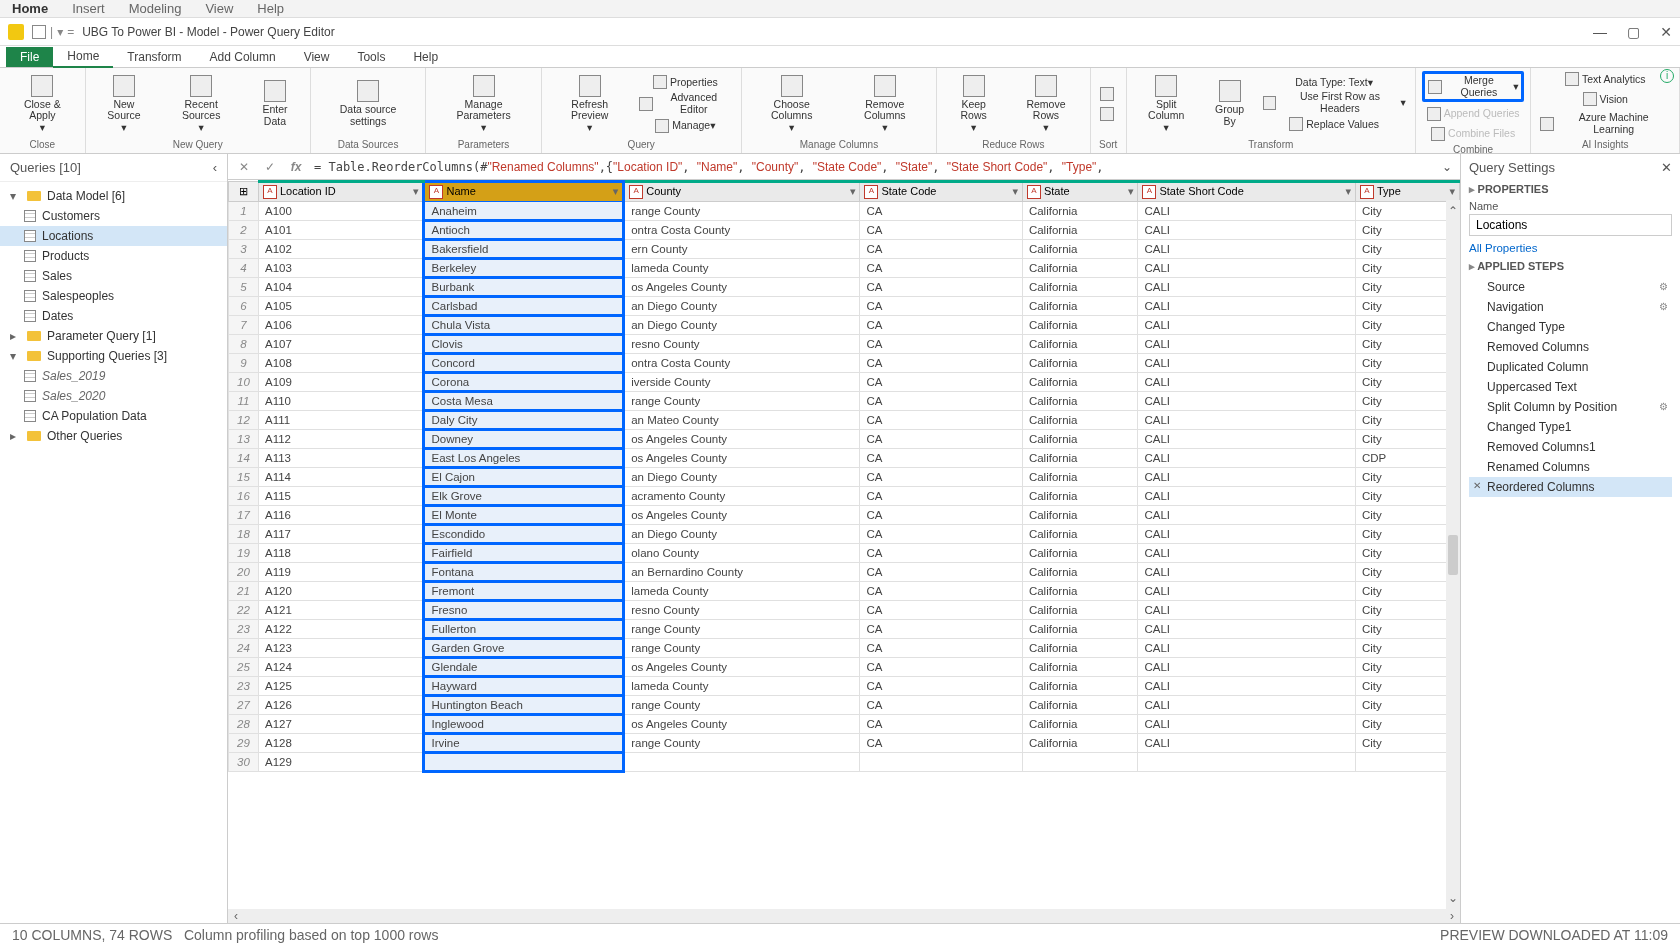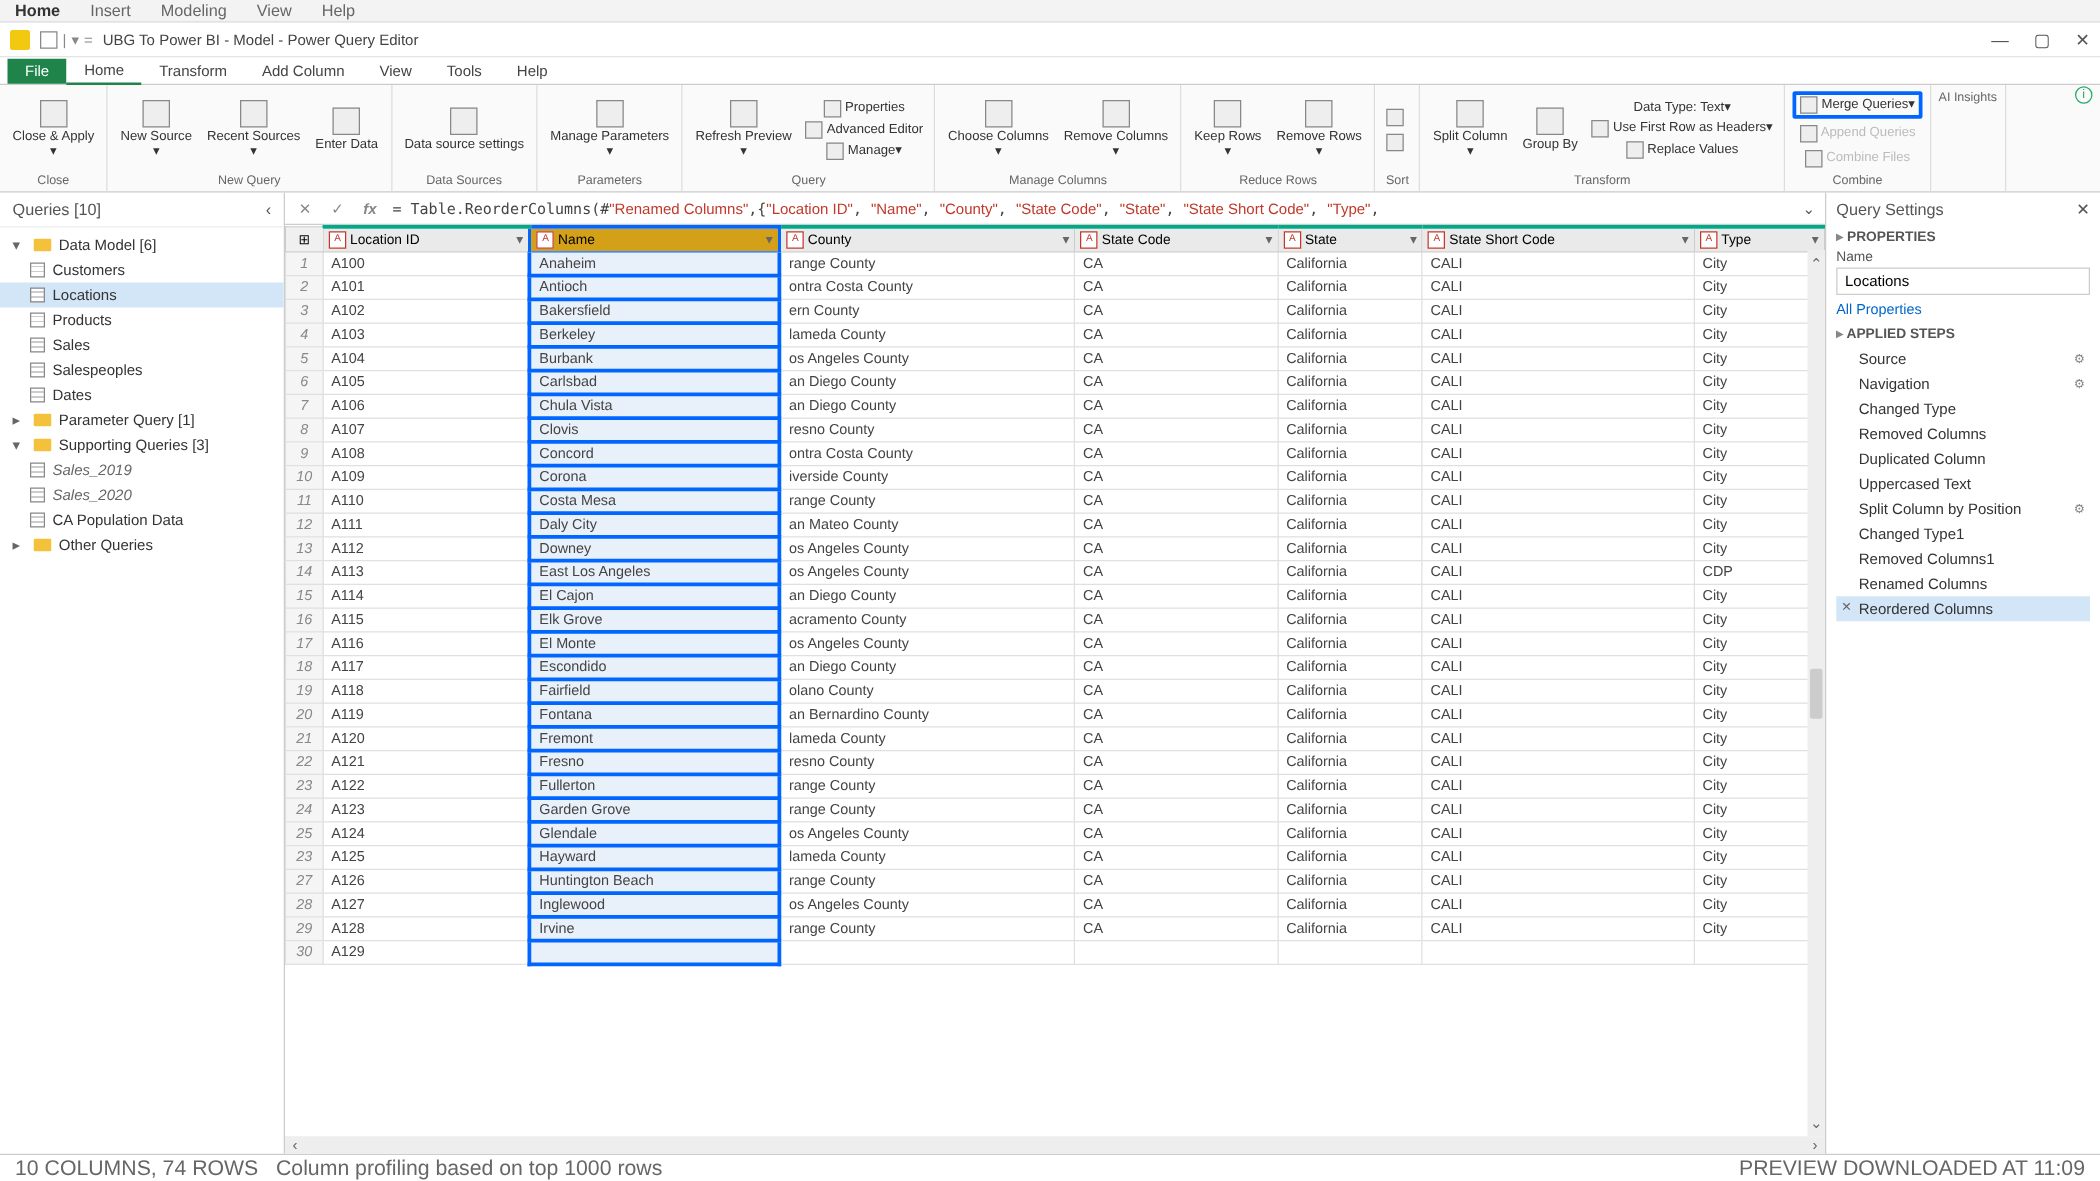--- a/index.html
+++ b/index.html
@@ -72,21 +72,21 @@
 .settings-pane .section-h { font-size: 11px; font-weight: bold; color: #555; margin: 6px 0 4px; }
 .settings-pane .section-h::before { content: "▸ "; color: #888; }
 .settings-pane input { width: 100%; border: 1px solid #ccc; padding: 3px 6px; font-size: 12px; }
 .settings-pane .link { color: #0066cc; font-size: 11.5px; margin-top: 6px; display: block; }
 .steps-list { margin-top: 4px; }
 .steps-list .step { padding: 3px 18px; font-size: 12px; color: #333; position: relative; }
 .steps-list .step.selected { background: #d3e6f7; }
 .steps-list .step .gear { position: absolute; right: 4px; top: 4px; color: #888; font-size: 10px; }
 .steps-list .step.selected::before { content: "✕"; position: absolute; left: 4px; color: #666; font-size: 10px; }
 
-.statusbar { height: 22px; border-top: 1px solid #ccc; display: flex; align-items: center; justify-content: space-between; padding: 0 12px; font-size: 17px; color: #666; }
+.statusbar { height: 22px; border-top: 1px solid #ccc; display: flex; align-items: center; justify-content: space-between; padding: 0 12px; font-size: 14px; color: #666; }
 </style>
 </head>
 <body>
 
 <div class="outer-menu">
   <span class="active">Home</span>
   <span>Insert</span>
   <span>Modeling</span>
   <span>View</span>
   <span>Help</span>
@@ -270,20 +270,34 @@
           <span>Append Queries</span>
         </div>
       <div class="rbtn small" style="color:#bbb">
           <div class="ricon"></div>
           <span>Combine Files</span>
         </div>
     </div>
     <div class="group-label">Combine</div>
   </div>
   <div class="ribbon-group">
+    <div class="buttons ribbon-col">
+      <div class="rbtn small">
+          <div class="ricon"></div>
+          <span>Text Analytics</span>
+        </div>
+      <div class="rbtn small">
+          <div class="ricon"></div>
+          <span>Vision</span>
+        </div>
+      <div class="rbtn small">
+          <div class="ricon"></div>
+          <span>Azure Machine Learning</span>
+        </div>
+    </div>
     <div class="group-label">AI Insights</div>
   </div>
   <span class="info-icon">i</span>
 </div>
 
 <div class="main">
   <div class="queries-pane">
     <div class="queries-header">
       <span>Queries [10]</span>
       <span>‹</span>

